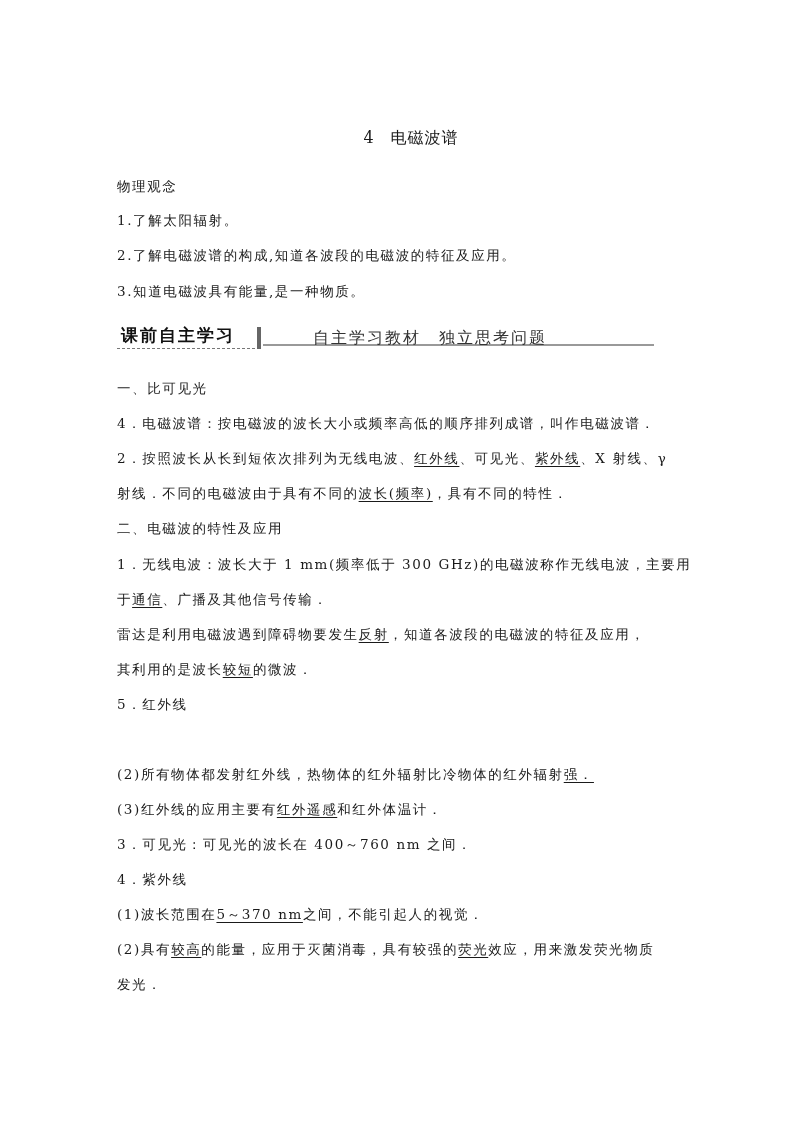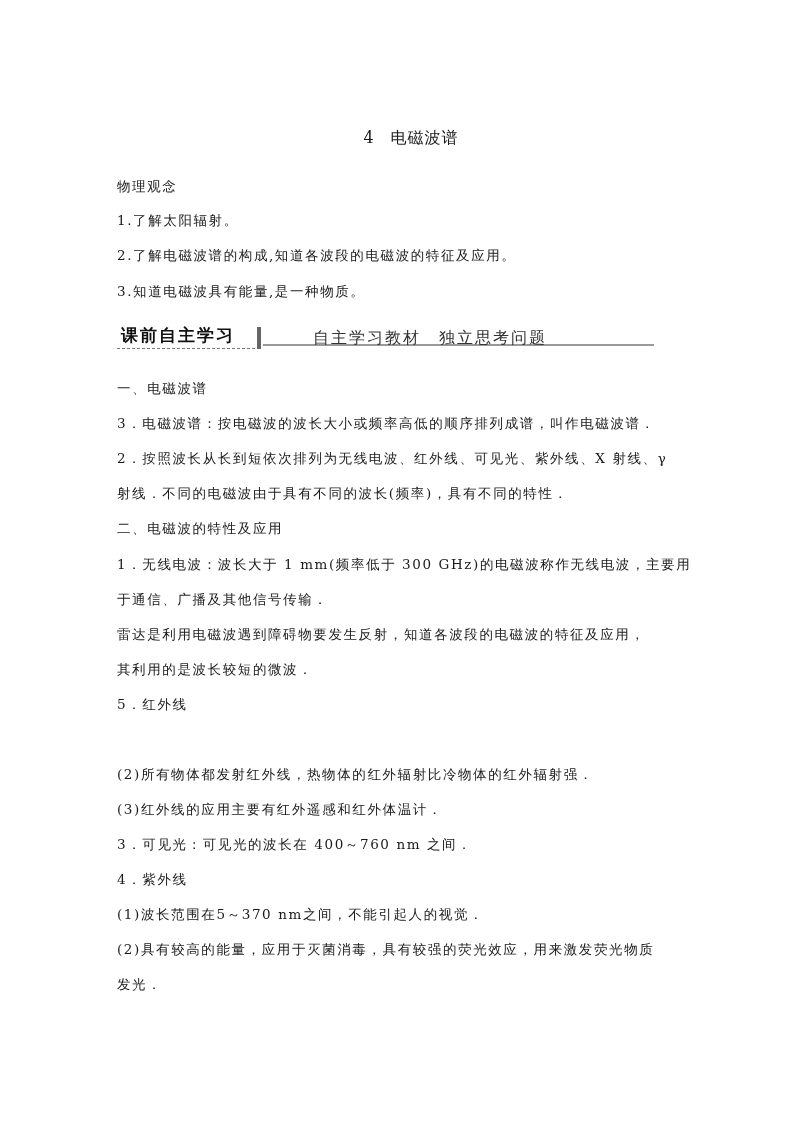--- a/index.html
+++ b/index.html
@@ -3,21 +3,21 @@
 <meta charset="utf-8">
 <style>
   html, body { margin: 0; padding: 0; background: #ffffff; }
   body { width: 794px; height: 1123px; position: relative; overflow: hidden;
          font-family: "DejaVu Serif", "Liberation Serif", serif; color: #1a1a1a; }
   .page { position: absolute; left: 0; top: 0; width: 794px; height: 1123px; }
   .title { position: absolute; top: 128px; left: 14px; width: 794px; text-align: center;
            font-size: 16px; letter-spacing: 1px; }
   .title .num { margin-right: 16px; }
   .line { position: absolute; left: 117px; font-size: 13.5px; white-space: nowrap; letter-spacing: 1.6px; text-align: center; }
-  .u { text-underline-offset: 3px; }
+  .u { text-decoration: underline; text-underline-offset: 3px; }
   .banner { position: absolute; left: 117px; top: 324px; width: 537px; height: 26px; }
   .banner-title { position: absolute; left: 4px; top: 0; font-family: Liberation Sans, sans-serif;
                   font-weight: bold; font-size: 17px; letter-spacing: 2px; color: #111; }
   .banner-dash { position: absolute; left: 0; top: 24px; width: 138px; border-top: 1px dashed #777; }
   .banner-bar { position: absolute; left: 140px; top: 3px; width: 4px; height: 22px; background: #666; }
   .banner-rule { position: absolute; left: 146px; top: 20px; width: 391px; height: 2px; background: #999; }
   .banner-sub { position: absolute; left: 196px; top: 4px; font-family: "DejaVu Sans", sans-serif;
                 font-size: 16px; letter-spacing: 2px; color: #333; }
 </style>
 </head>
@@ -35,22 +35,22 @@
   <div class="line" style="top:283px">3.知道电磁波具有能量,是一种物质。</div>
 
   <div class="banner">
     <div class="banner-title">课前自主学习</div>
     <div class="banner-dash"></div>
     <div class="banner-bar"></div>
     <div class="banner-rule"></div>
     <div class="banner-sub">自主学习教材　独立思考问题</div>
   </div>
 
-  <div class="line" style="top:380px">一、电磁波谱</div>
-  <div class="line" style="top:415px">3．电磁波谱：按电磁波的波长大小或频率高低的顺序排列成谱，叫作电磁波谱．</div>
+  <div class="line" style="top:380px">一、比可见光</div>
+  <div class="line" style="top:415px">4．电磁波谱：按电磁波的波长大小或频率高低的顺序排列成谱，叫作电磁波谱．</div>
   <div class="line" style="top:450px">
     <span>2．按照波长从长到短依次排列为无线电波、</span><span class="u">红外线</span><span>、可见光、</span><span class="u">紫外线</span><span>、X 射线、γ</span>
   </div>
   <div class="line" style="top:485px">
     <span>射线．不同的电磁波由于具有不同的</span><span class="u">波长(频率)</span><span>，具有不同的特性．</span>
   </div>
 
   <div class="line" style="top:520px">二、电磁波的特性及应用</div>
   <div class="line" style="top:556px">1．无线电波：波长大于 1 mm(频率低于 300 GHz)的电磁波称作无线电波，主要用</div>
   <div class="line" style="top:591px">

